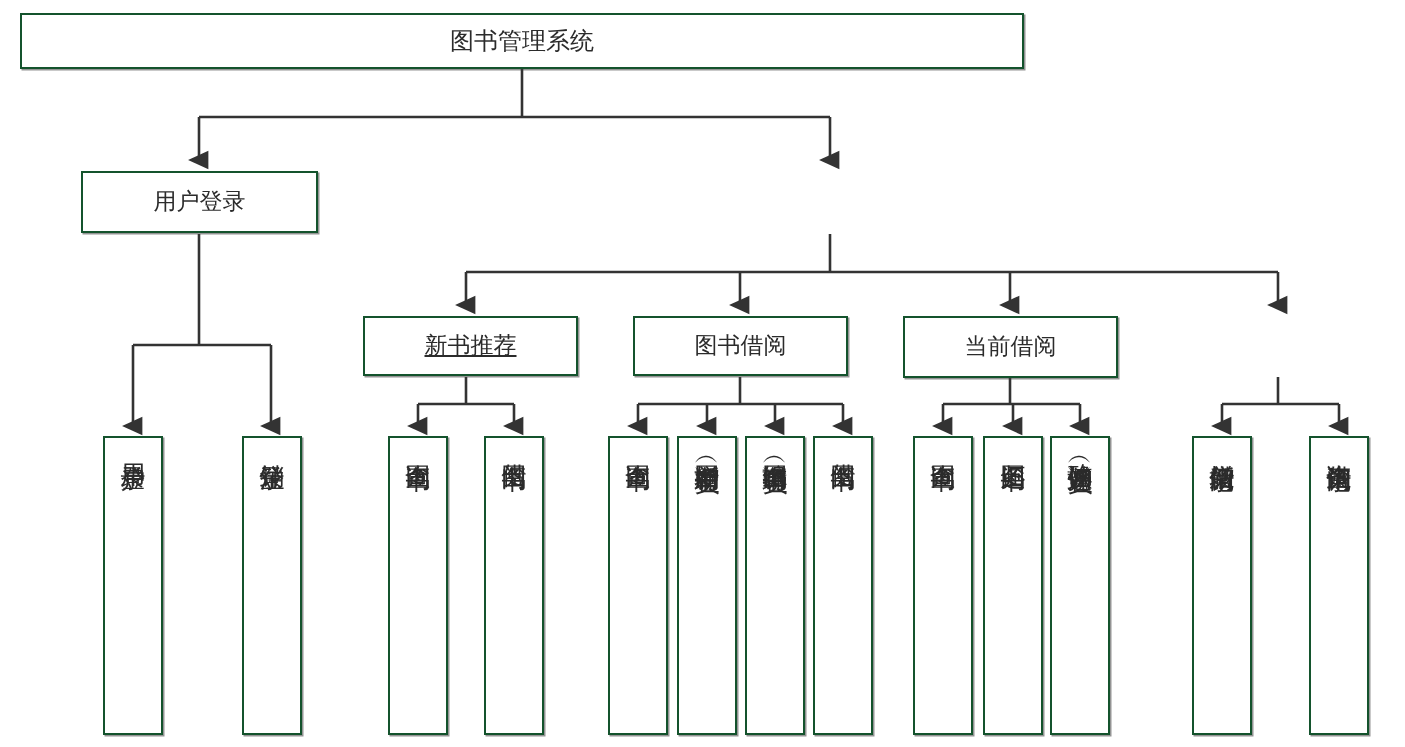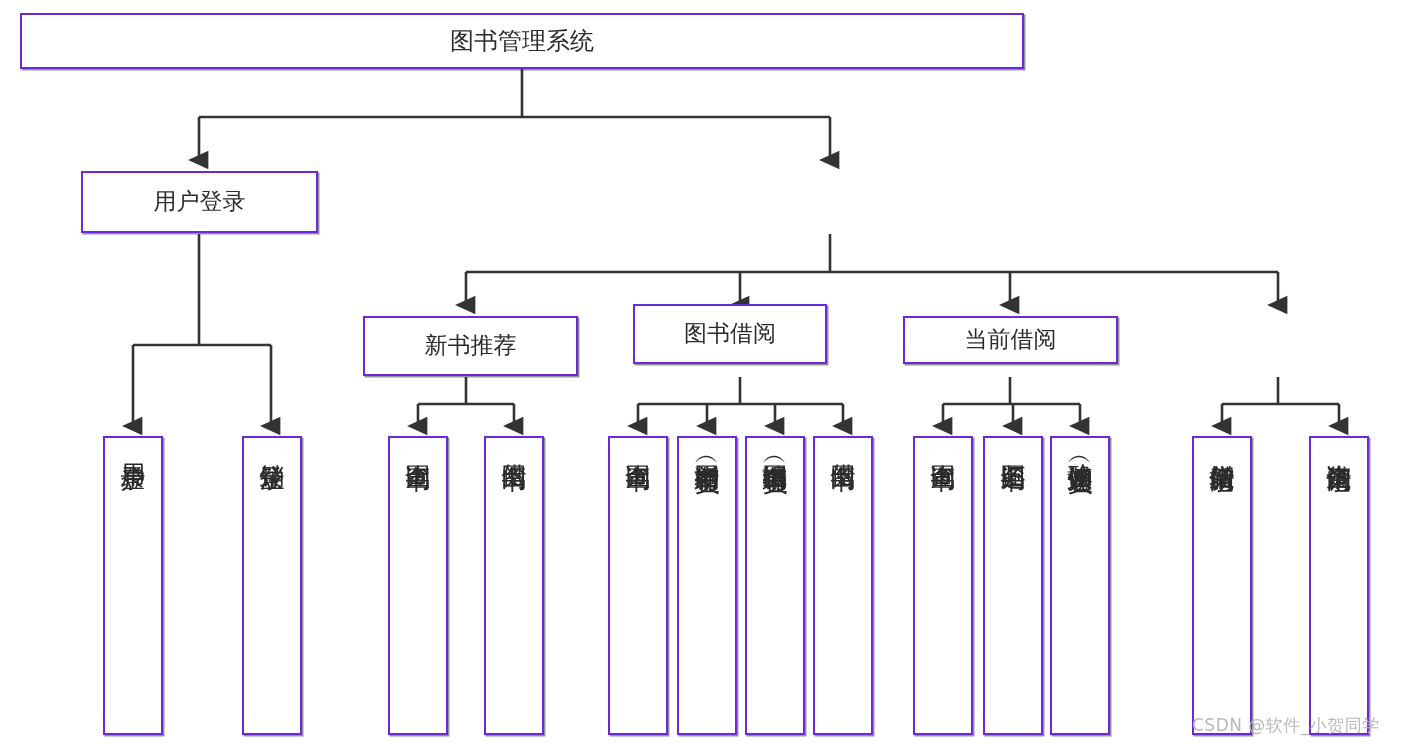--- a/index.html
+++ b/index.html
@@ -23,21 +23,21 @@
     position: absolute;
     left: 0;
     top: 0;
     width: 1405px;
     height: 747px;
   }
   .node {
     position: absolute;
     box-sizing: border-box;
     background: #ffffff;
-    border: 2px solid #6d28d9;
+    border: 2px solid #14532d;
     box-shadow: 1.5px 1.5px 0 rgba(60,60,60,0.55);
     display: flex;
     align-items: center;
     justify-content: center;
     color: #2b2b2b;
     z-index: 2;
   }
   .node-label {
     display: block;
     text-align: center;
@@ -149,27 +149,27 @@
   </svg>
 
   <div class="node root horiz" style="left:20px; top:13px; width:1004px; height:56px;">
     <span class="node-label">图书管理系统</span>
   </div>
 
   <div class="node horiz" style="left:81px; top:171px; width:237px; height:62px;">
     <span class="node-label">用户登录</span>
   </div>
 
-  <div class="node horiz" style="left:363px; top:316px; width:215px; height:60px;">
+  <div class="node horiz" style="left:363px; top:316px; width:215px; height:60px;text-decoration:underline;">
     <span class="node-label">新书推荐</span>
   </div>
-  <div class="node horiz" style="left:633px; top:304px; width:194px; height:60px;">
+  <div class="node horiz" style="left:633px; top:316px; width:215px; height:60px;">
     <span class="node-label">图书借阅</span>
   </div>
-  <div class="node horiz" style="left:903px; top:316px; width:215px; height:48px;">
+  <div class="node horiz" style="left:903px; top:316px; width:215px; height:62px;">
     <span class="node-label">当前借阅</span>
   </div>
 
   <div class="node vert" style="left:103px; top:436px; width:60px; height:299px;">
     <span class="node-label">用户登录</span>
   </div>
   <div class="node vert" style="left:242px; top:436px; width:60px; height:299px;">
     <span class="node-label">注销登录</span>
   </div>
 
@@ -203,15 +203,14 @@
     <span class="node-label">确认归还（管理员）</span>
   </div>
 
   <div class="node vert" style="left:1192px; top:436px; width:60px; height:299px;">
     <span class="node-label">新增借阅记录</span>
   </div>
   <div class="node vert" style="left:1309px; top:436px; width:60px; height:299px;">
     <span class="node-label">查询借阅记录</span>
   </div>
 
-  <div id="watermark">CSDN @软件_小贺同学</div>
 
 </div>
 
 </body></html>

